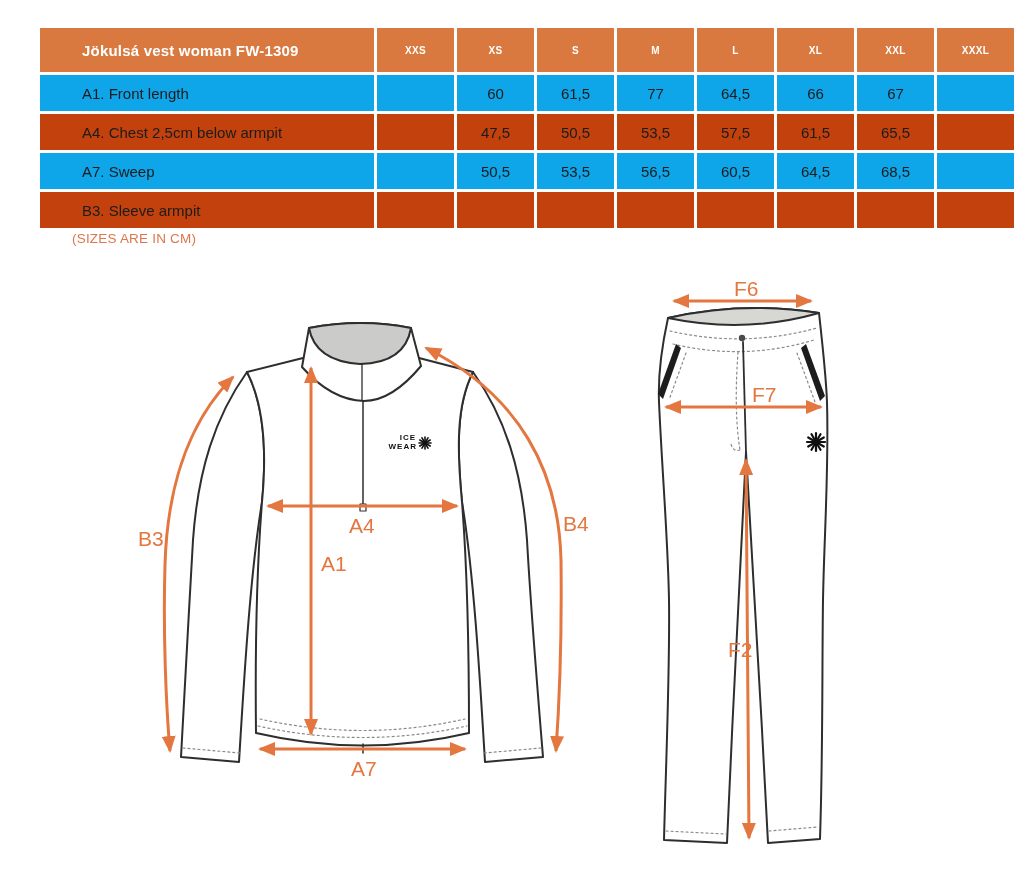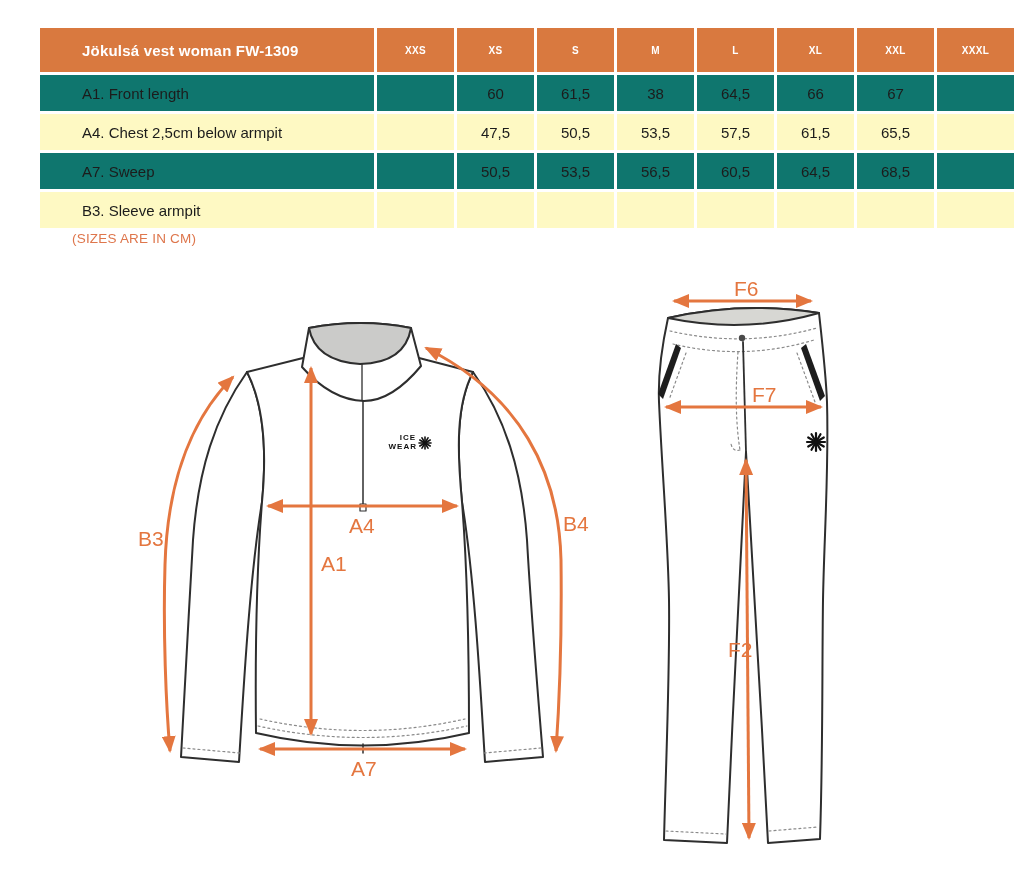--- a/index.html
+++ b/index.html
@@ -13,22 +13,22 @@
     grid-template-columns:334px repeat(8,77px);
     grid-template-rows:44px repeat(4,36px);
     gap:3px 3px;
     padding-left:10px;
   }
   .cell{display:flex;align-items:center;justify-content:center;}
   .cell.th{background:#D9793F;color:#ffffff;font-weight:bold;font-size:10px;letter-spacing:.4px;}
   .cell.th.title{justify-content:flex-start;padding-left:42px;font-size:15px;letter-spacing:.2px;}
   .cell.td{font-size:15px;color:#1c1c1c;}
   .cell.td.label{justify-content:flex-start;padding-left:42px;}
-  .cell.dark{background:#0f766e;}
-  .cell.light{background:#fef9c3;}
+  .cell.dark{background:#0ea5e9;}
+  .cell.light{background:#c2410c;}
   .units-note{
     position:absolute;left:72px;top:231px;
     color:#DE764C;font-size:13.5px;letter-spacing:.2px;
   }
   svg.diagram{position:absolute;overflow:visible;}
   svg text{font-family:"Liberation Sans",sans-serif;}
   svg text.mlabel{font-size:21px;fill:#E4763F;font-weight:500;}
   svg text.logo{font-size:8px;font-weight:bold;fill:#111;letter-spacing:1px;}
 </style>
 </head>
@@ -41,21 +41,21 @@
     <div class="cell th size">S</div>
     <div class="cell th size">M</div>
     <div class="cell th size">L</div>
     <div class="cell th size">XL</div>
     <div class="cell th size">XXL</div>
     <div class="cell th size">XXXL</div>
     <div class="cell td label dark">A1. Front length</div>
     <div class="cell td val dark"></div>
     <div class="cell td val dark">60</div>
     <div class="cell td val dark">61,5</div>
-    <div class="cell td val dark">38</div>
+    <div class="cell td val dark">77</div>
     <div class="cell td val dark">64,5</div>
     <div class="cell td val dark">66</div>
     <div class="cell td val dark">67</div>
     <div class="cell td val dark"></div>
     <div class="cell td label light">A4. Chest 2,5cm below armpit</div>
     <div class="cell td val light"></div>
     <div class="cell td val light">47,5</div>
     <div class="cell td val light">50,5</div>
     <div class="cell td val light">53,5</div>
     <div class="cell td val light">57,5</div>

